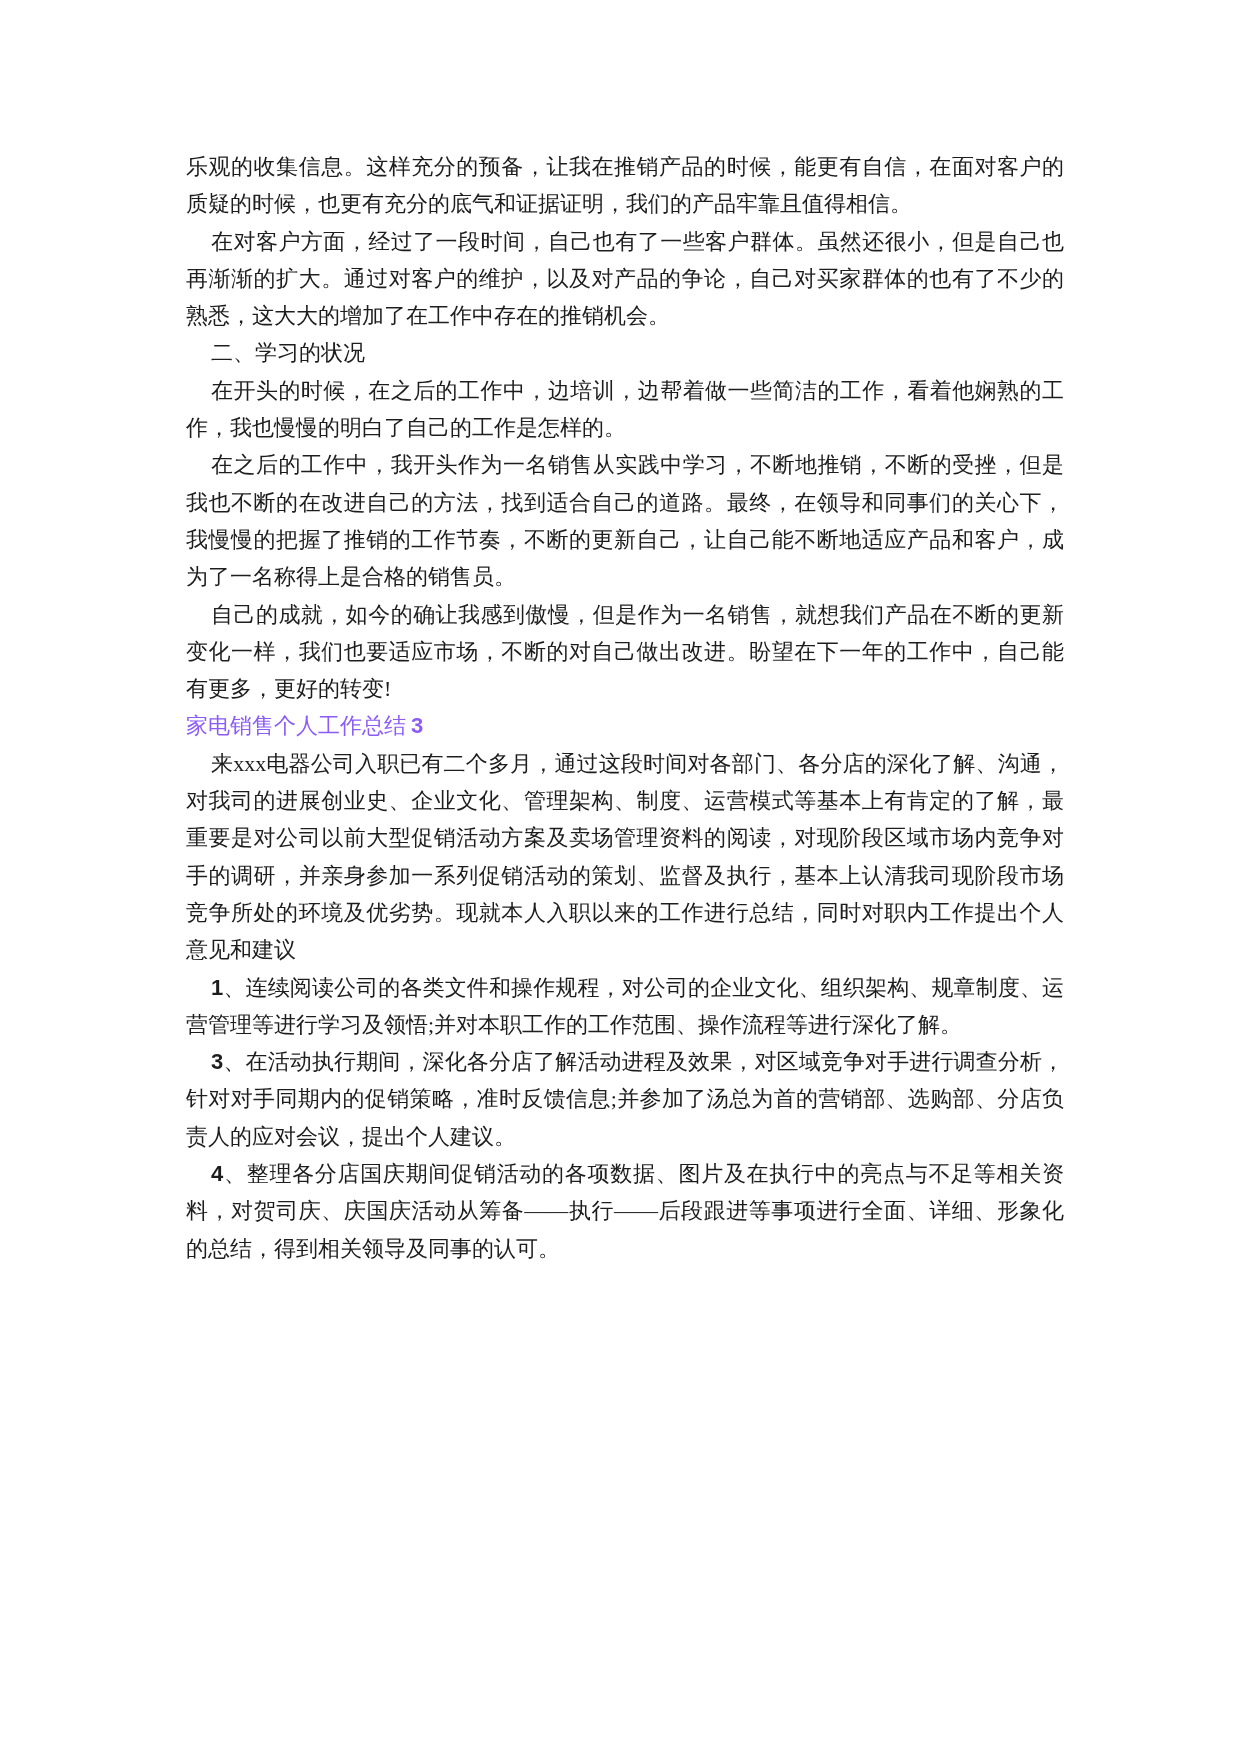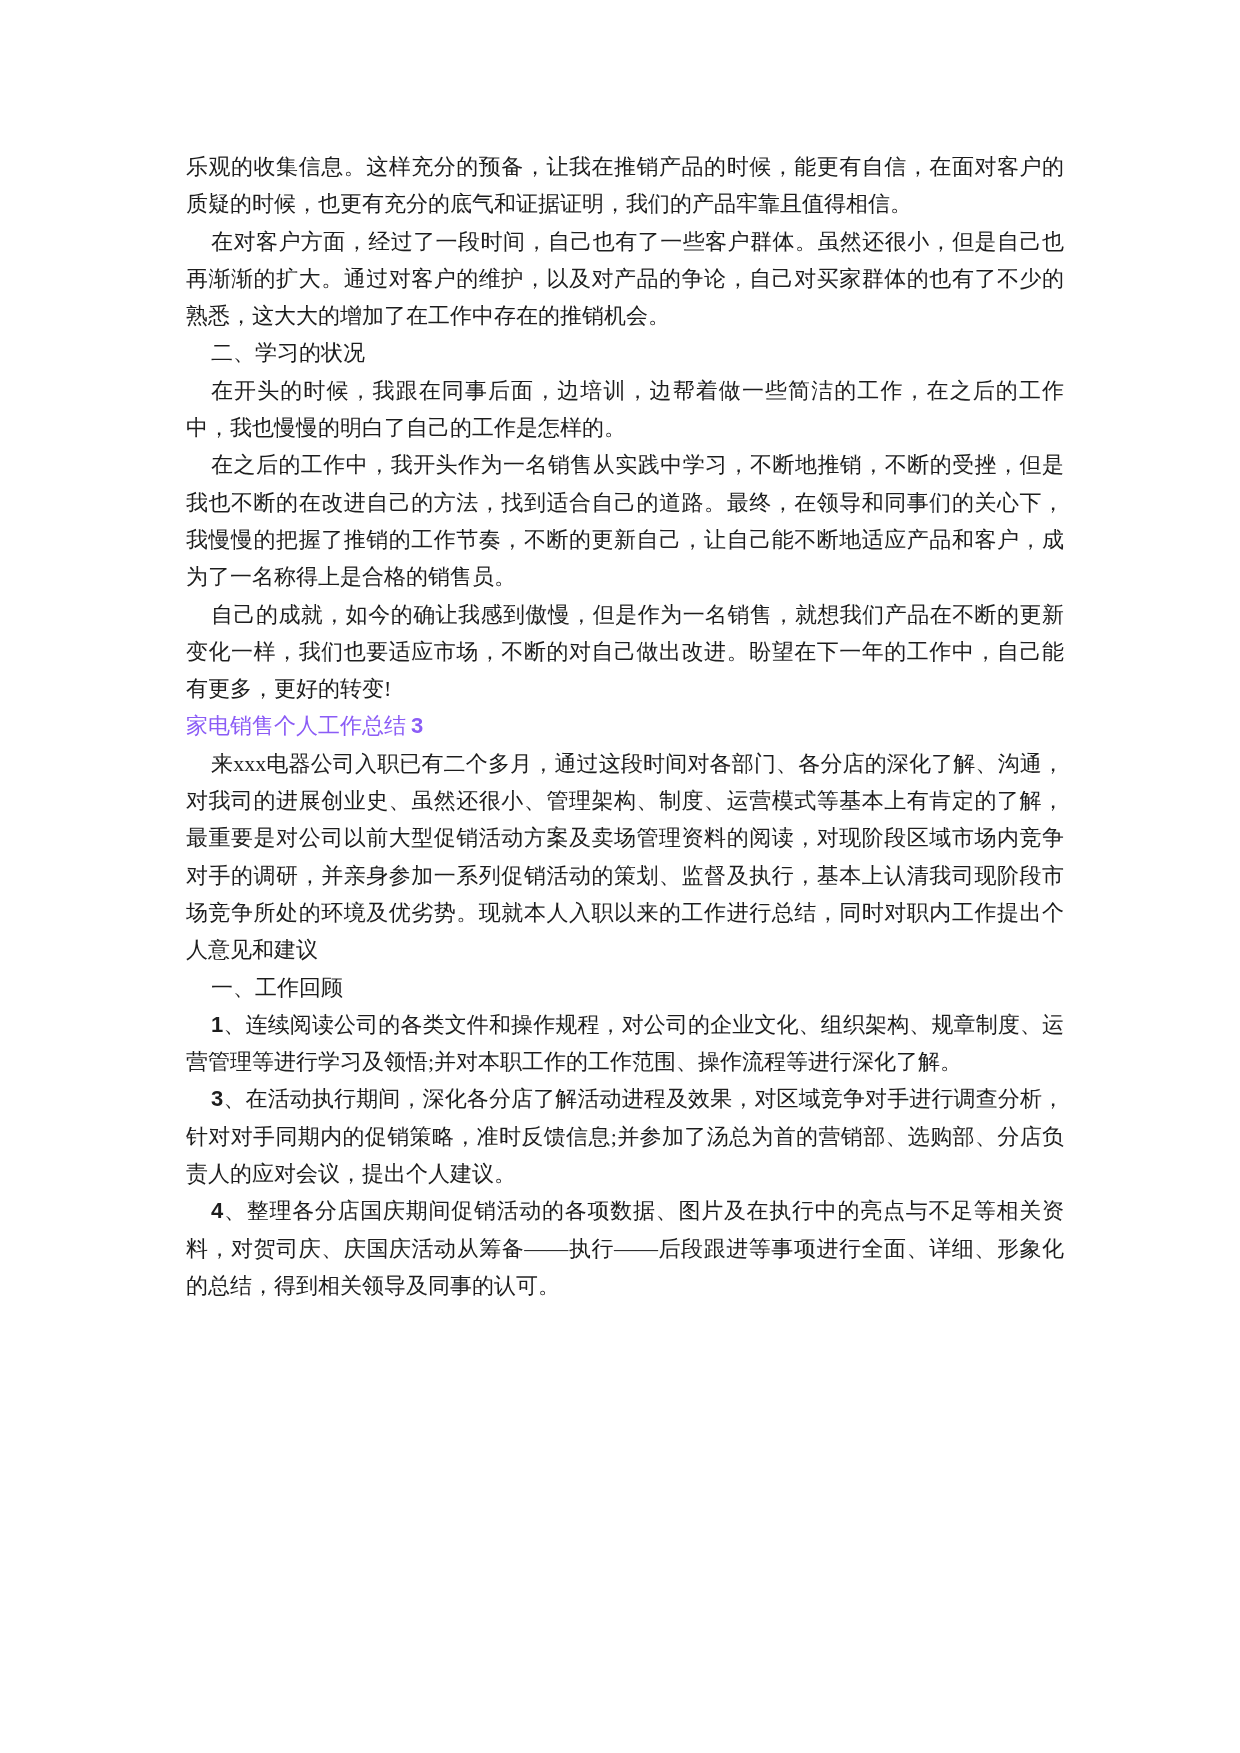--- a/index.html
+++ b/index.html
@@ -39,23 +39,22 @@
   }
 </style>
 </head>
 <body>
 
 <div class="page">
   <div class="doc">
       <p class="para">乐观的收集信息。这样充分的预备，让我在推销产品的时候，能更有自信，在面对客户的质疑的时候，也更有充分的底气和证据证明，我们的产品牢靠且值得相信。</p>
       <p class="para indent">在对客户方面，经过了一段时间，自己也有了一些客户群体。虽然还很小，但是自己也再渐渐的扩大。通过对客户的维护，以及对产品的争论，自己对买家群体的也有了不少的熟悉，这大大的增加了在工作中存在的推销机会。</p>
       <p class="para indent">二、学习的状况</p>
-      <p class="para indent">在开头的时候，我跟在同事后面，边培训，边帮着做一些简洁的工作，在之后的工作中，我也慢慢的明白了自己的工作是怎样的。</p>
+      <p class="para indent">在开头的时候，在之后的工作中，边培训，边帮着做一些简洁的工作，看着他娴熟的工作，我也慢慢的明白了自己的工作是怎样的。</p>
       <p class="para indent">在之后的工作中，我开头作为一名销售从实践中学习，不断地推销，不断的受挫，但是我也不断的在改进自己的方法，找到适合自己的道路。最终，在领导和同事们的关心下，我慢慢的把握了推销的工作节奏，不断的更新自己，让自己能不断地适应产品和客户，成为了一名称得上是合格的销售员。</p>
       <p class="para indent">自己的成就，如今的确让我感到傲慢，但是作为一名销售，就想我们产品在不断的更新变化一样，我们也要适应市场，不断的对自己做出改进。盼望在下一年的工作中，自己能有更多，更好的转变!</p>
       <p class="para heading">家电销售个人工作总结<span class="suffix">3</span></p>
-      <p class="para indent">来xxx电器公司入职已有二个多月，通过这段时间对各部门、各分店的深化了解、沟通，对我司的进展创业史、虽然还很小、管理架构、制度、运营模式等基本上有肯定的了解，最重要是对公司以前大型促销活动方案及卖场管理资料的阅读，对现阶段区域市场内竞争对手的调研，并亲身参加一系列促销活动的策划、监督及执行，基本上认清我司现阶段市场竞争所处的环境及优劣势。现就本人入职以来的工作进行总结，同时对职内工作提出个人意见和建议</p>
-      <p class="para indent">一、工作回顾</p>
+      <p class="para indent">来xxx电器公司入职已有二个多月，通过这段时间对各部门、各分店的深化了解、沟通，对我司的进展创业史、企业文化、管理架构、制度、运营模式等基本上有肯定的了解，最重要是对公司以前大型促销活动方案及卖场管理资料的阅读，对现阶段区域市场内竞争对手的调研，并亲身参加一系列促销活动的策划、监督及执行，基本上认清我司现阶段市场竞争所处的环境及优劣势。现就本人入职以来的工作进行总结，同时对职内工作提出个人意见和建议</p>
       <p class="para indent"><span class="num">1</span>、连续阅读公司的各类文件和操作规程，对公司的企业文化、组织架构、规章制度、运营管理等进行学习及领悟;并对本职工作的工作范围、操作流程等进行深化了解。</p>
       <p class="para indent"><span class="num">3</span>、在活动执行期间，深化各分店了解活动进程及效果，对区域竞争对手进行调查分析，针对对手同期内的促销策略，准时反馈信息;并参加了汤总为首的营销部、选购部、分店负责人的应对会议，提出个人建议。</p>
       <p class="para indent"><span class="num">4</span>、整理各分店国庆期间促销活动的各项数据、图片及在执行中的亮点与不足等相关资料，对贺司庆、庆国庆活动从筹备——执行——后段跟进等事项进行全面、详细、形象化的总结，得到相关领导及同事的认可。</p>
     </div>
 </div>
 
 </body></html>

